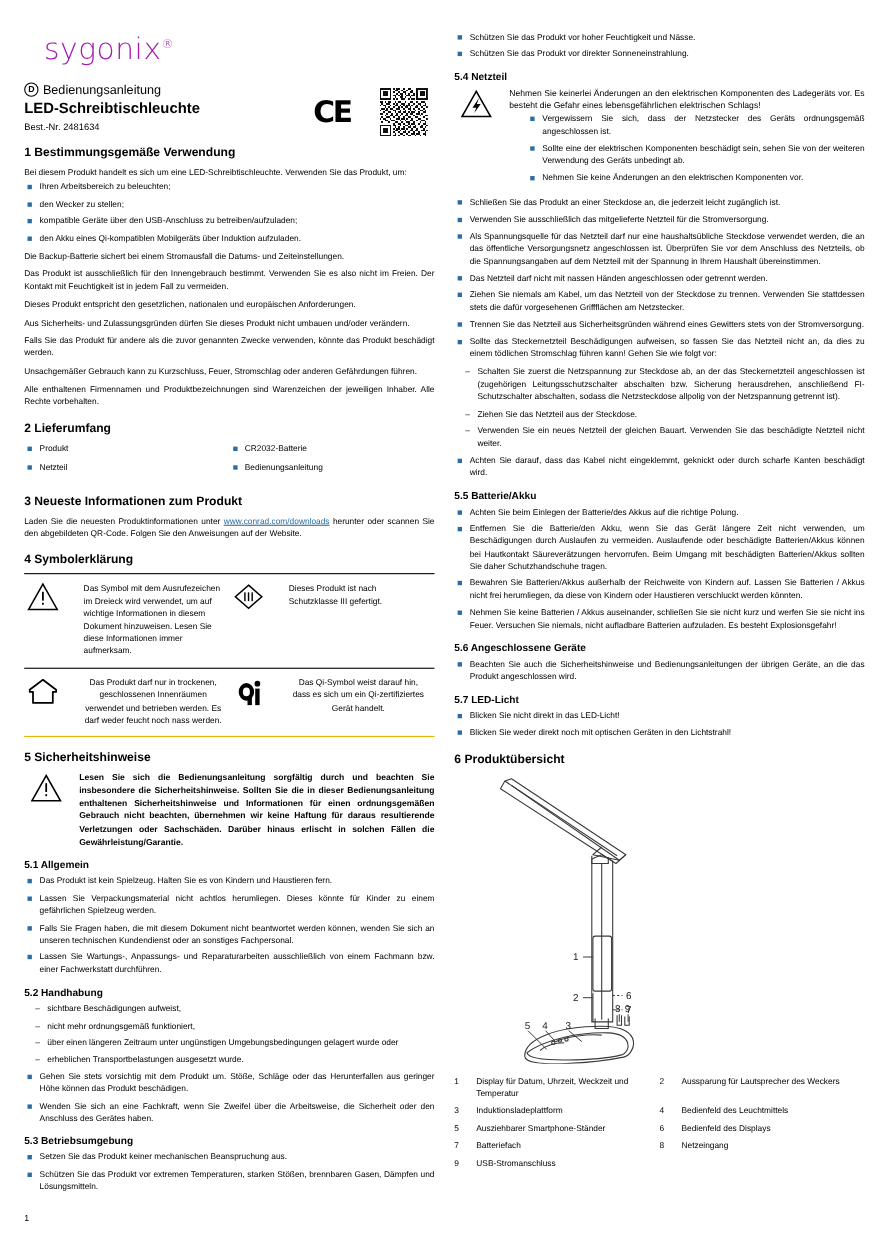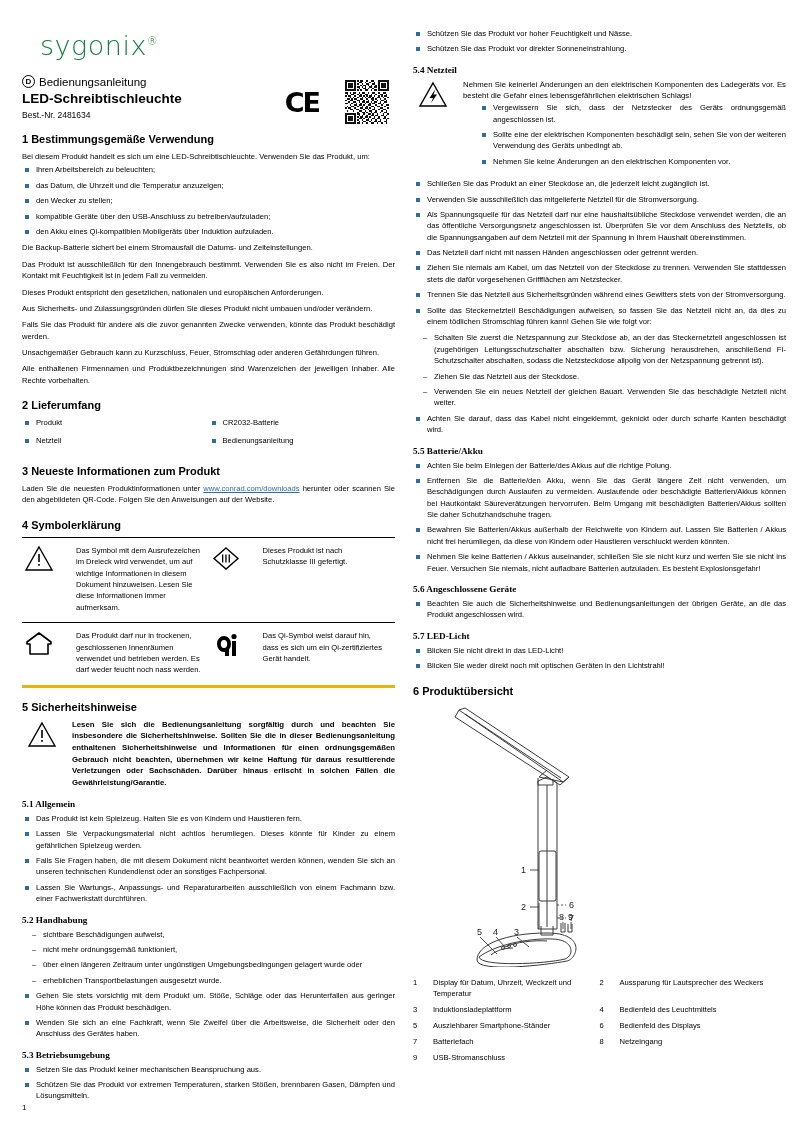--- a/index.html
+++ b/index.html
@@ -12,38 +12,38 @@
   }
   .page{position:relative;width:802px;height:1134px;box-sizing:border-box;}
   .cols{display:flex;gap:18px;padding:22px 14px 0 22px;box-sizing:border-box;}
   .col{width:373px;flex:0 0 373px;}
   .col.right{padding-top:6px;}
 
   
   .brand{
     font-family:"DejaVu Sans", sans-serif;
     font-size:27px;letter-spacing:.5px;font-weight:300;
-    color:#15803d;margin:8px 0 14px 18px;
+    color:#a21caf;margin:8px 0 14px 18px;
   }
   .brand sup{font-size:11px;vertical-align:super;}
   .doc-type{font-size:11.5px;margin:0 0 3px 0;display:flex;align-items:center;gap:4px;}
   .flag-d{
     display:inline-block;width:11px;height:11px;border:1px solid #000;border-radius:50%;
     font-size:8px;line-height:11px;text-align:center;font-weight:700;
   }
   .doc-title{font-size:13.5px;font-weight:bold;margin:0 0 4px 0;}
   .doc-order{font-size:8.5px;margin:0;}
   .headwrap{position:relative;}
   .ce-qr{position:absolute;right:6px;top:50px;display:flex;align-items:center;gap:26px;}
   .ce{font-size:27px;font-weight:bold;letter-spacing:-2px;font-family:"DejaVu Sans",sans-serif;}
   .qr{width:44px;height:44px;}
 
   
   h2.sec{font-size:11px;font-weight:bold;margin:13px 0 6px 0;}
-  h3.sub{font-size:9.2px;font-weight:bold;margin:10px 0 4px 0;font-family:Liberation Serif, serif;}
+  h3.sub{font-size:9.2px;font-weight:bold;margin:10px 0 4px 0;}
   p.body{font-size:7.6px;line-height:1.5;margin:0 0 5px 0;text-align:justify;}
   p.tight{margin:0 0 2px 0;}
 
   ul.sq{list-style:none;margin:0 0 5px 0;padding:0;}
   ul.sq > li{
     position:relative;padding-left:14px;font-size:7.6px;line-height:1.5;
     margin:0 0 4px 0;text-align:justify;
   }
   ul.sq > li::before{
     content:"";position:absolute;left:3px;top:4px;
@@ -58,21 +58,21 @@
   }
   ul.dash > li::before{content:"\2013";position:absolute;left:0;top:0;}
 
   ul.sq.indent{padding-left:16px;}
 
   a.link{color:#2e6da4;text-decoration:underline;}
 
   
   .symtable{margin:6px 0 4px 0;}
   .symrow{display:flex;border-top:1px solid #000;padding:7px 0 9px 0;}
-  .symrow:last-child{border-bottom:3px solid #eab308;}
+  .symrow:last-child{border-bottom:1px solid #eab308;text-align:center;}
   .symcell{width:50%;display:flex;gap:20px;box-sizing:border-box;padding-right:6px;}
   .symicon{flex:0 0 34px;height:30px;display:flex;align-items:flex-start;justify-content:center;}
   .symtext{font-size:7.6px;line-height:1.5;}
 
   
   .warnblock{display:flex;gap:10px;margin:4px 0 6px 0;}
   .warnicon{flex:0 0 40px;display:flex;justify-content:center;padding-top:2px;}
   .warnbody{flex:1;}
   .warnbody p{font-size:7.8px;line-height:1.5;margin:0;font-weight:bold;text-align:justify;}
   .warnbody p.normal{font-weight:normal;}
@@ -326,21 +326,20 @@
                 <rect x="27" y="28" width="1" height="1"></rect>
           </g>
         </svg>
       </div>
     </div>
 
     <h2 class="sec">1 Bestimmungsgemäße Verwendung</h2>
     <p class="body tight">Bei diesem Produkt handelt es sich um eine LED-Schreibtischleuchte. Verwenden Sie das Produkt, um:</p>
     <ul class="sq">
       <li>Ihren Arbeitsbereich zu beleuchten;</li>
-      <li>das Datum, die Uhrzeit und die Temperatur anzuzeigen;</li>
       <li>den Wecker zu stellen;</li>
       <li>kompatible Geräte über den USB-Anschluss zu betreiben/aufzuladen;</li>
       <li>den Akku eines Qi-kompatiblen Mobilgeräts über Induktion aufzuladen.</li>
     </ul>
     <p class="body">Die Backup-Batterie sichert bei einem Stromausfall die Datums- und Zeiteinstellungen.</p>
     <p class="body">Das Produkt ist ausschließlich für den Innengebrauch bestimmt. Verwenden Sie es also nicht im Freien. Der Kontakt mit Feuchtigkeit ist in jedem Fall zu vermeiden.</p>
     <p class="body">Dieses Produkt entspricht den gesetzlichen, nationalen und europäischen Anforderungen.</p>
     <p class="body">Aus Sicherheits- und Zulassungsgründen dürfen Sie dieses Produkt nicht umbauen und/oder verändern.</p>
     <p class="body">Falls Sie das Produkt für andere als die zuvor genannten Zwecke verwenden, könnte das Produkt beschädigt werden.</p>
     <p class="body">Unsachgemäßer Gebrauch kann zu Kurzschluss, Feuer, Stromschlag oder anderen Gefährdungen führen.</p>

